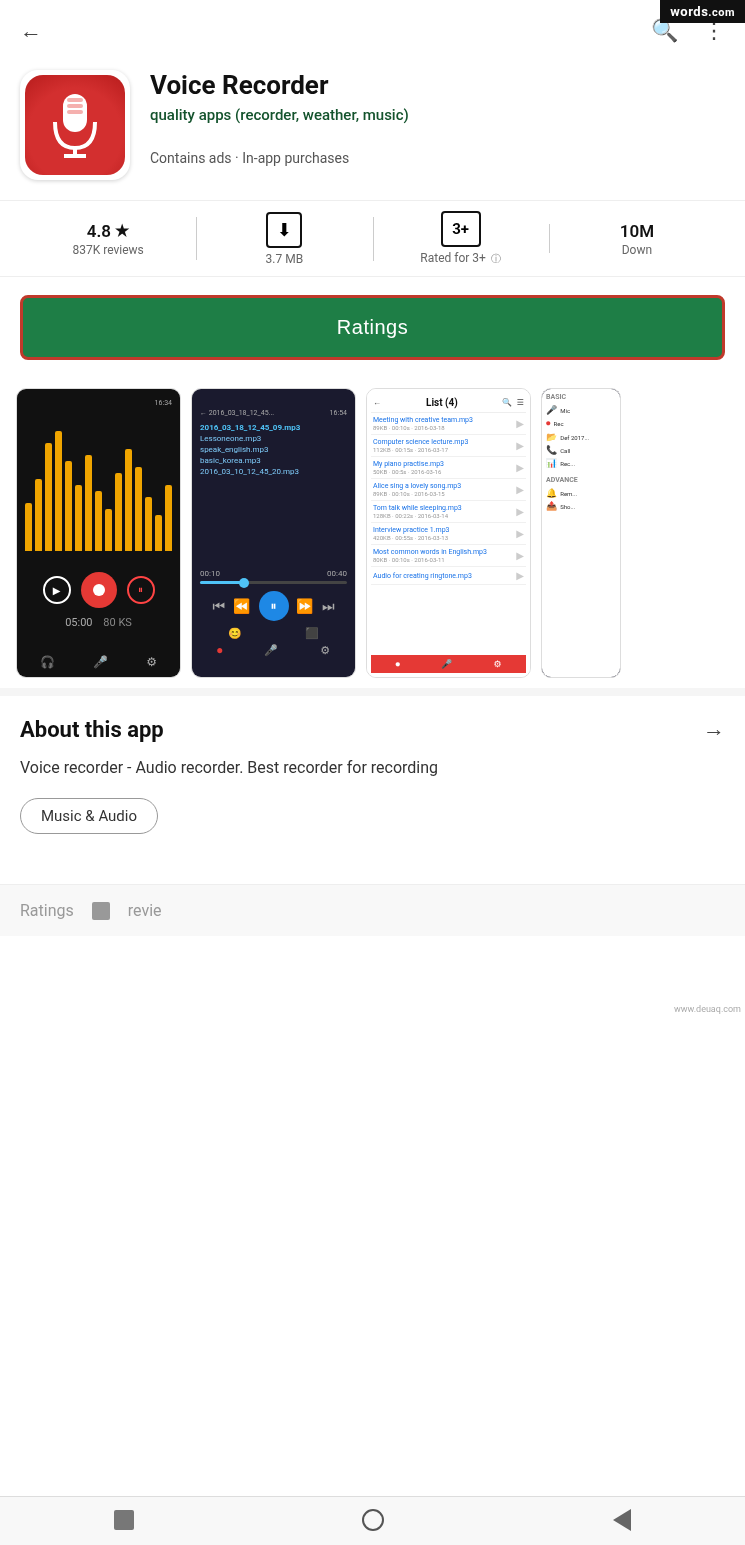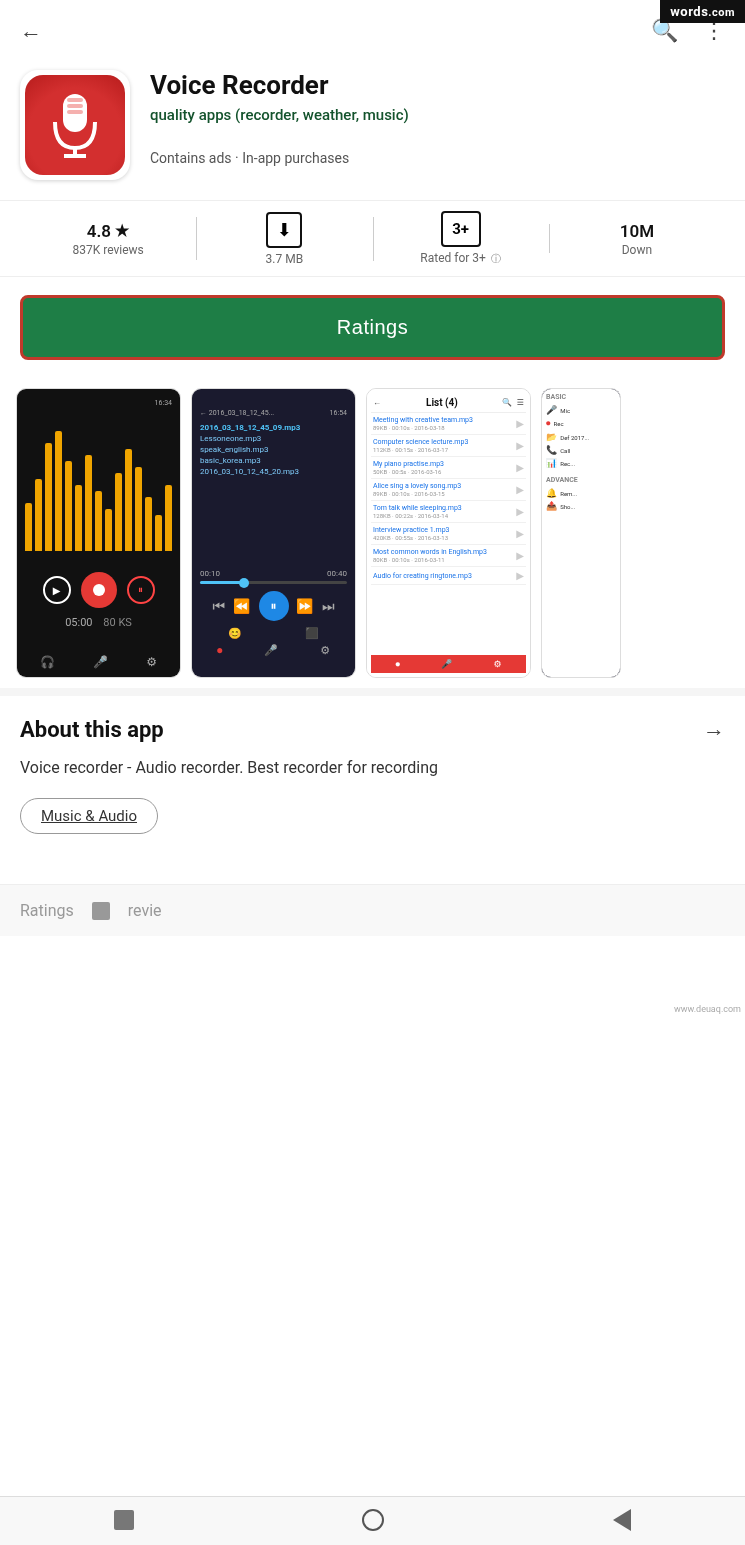--- a/index.html
+++ b/index.html
@@ -255,21 +255,20 @@
       margin-bottom: 18px;
     }
     .category-tag {
       display: inline-block;
       border: 1.5px solid #999;
       border-radius: 30px;
       padding: 8px 20px;
       font-size: 15px;
       color: #333;
       background: #fff;
-      text-decoration: underline;
     }
 
     
     .bottom-nav {
       position: fixed;
       bottom: 0;
       left: 0;
       width: 745px;
       background: #f8f8f8;
       border-top: 1px solid #ddd;

